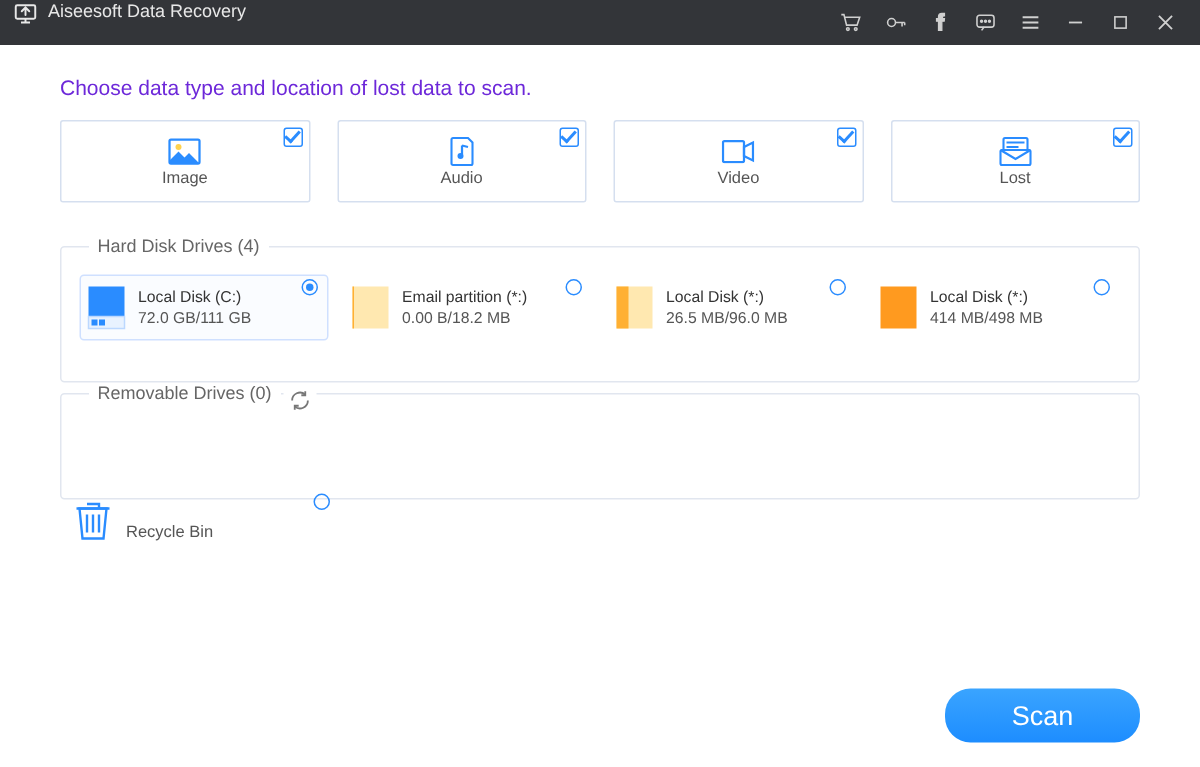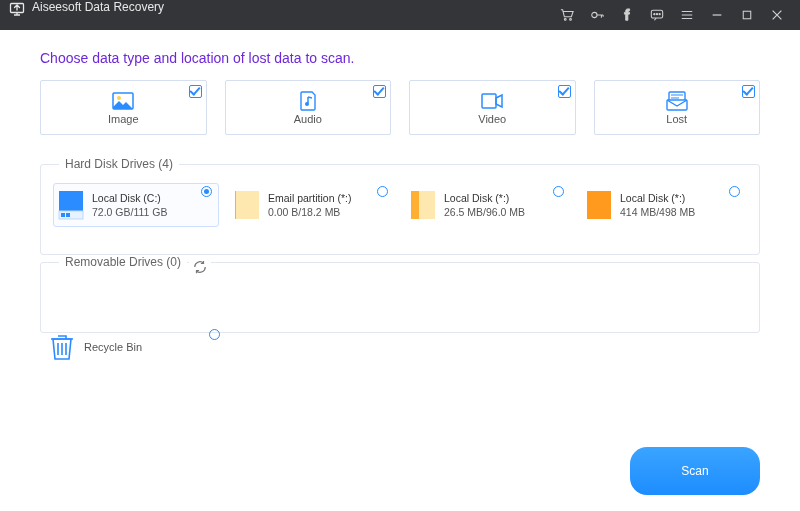--- a/index.html
+++ b/index.html
@@ -25,25 +25,25 @@
   .refresh{position:absolute;top:-9px;left:148px;background:#fff;padding:0 4px;cursor:pointer}
   .drive-row{display:flex;gap:10px}
   .drive{flex:1;position:relative;display:flex;align-items:flex-end;gap:8px;padding:6px 4px;border:1px solid transparent;border-radius:3px;cursor:pointer}
   .drive.selected{border-color:#cfe0ff;background:#fafcff}
   .drive .radio{position:absolute;top:2px;right:6px;width:11px;height:11px;border:1.5px solid #2a8cff;border-radius:50%}
   .drive.selected .radio::after{content:"";position:absolute;left:2px;top:2px;width:5px;height:5px;background:#2a8cff;border-radius:50%}
   .drive .dico{width:26px;height:30px;flex-shrink:0}
   .drive .dtext{font-size:10.5px;line-height:1.4;color:#555}
   .drive .dtext .name{color:#333}
   .removable{height:78px}
-  .recycle-row{display:flex;align-items:center;gap:10px;padding-left:10px;position:relative;width:180px}
+  .recycle-row{display:flex;align-items:flex-end;gap:10px;padding-left:10px;position:relative;width:180px}
   .recycle-row .radio{position:absolute;top:-4px;right:0;width:11px;height:11px;border:1.5px solid #2a8cff;border-radius:50%}
   .recycle-row .rico{width:24px;height:28px}
   .recycle-row .rlbl{font-size:11px;color:#555}
-  .scan-btn{position:absolute;right:40px;bottom:16px;width:130px;height:48px;border:none;border-radius:17px;background:linear-gradient(#3aa4ff,#1d8dff);color:#fff;font-size:12px;cursor:pointer}
+  .scan-btn{position:absolute;right:40px;bottom:16px;width:130px;height:36px;border:none;border-radius:17px;background:linear-gradient(#3aa4ff,#1d8dff);color:#fff;font-size:18px;cursor:pointer}
 </style>
 </head>
 <body>
 
 <div class="titlebar">
   <span class="logo">
     <svg width="16" height="16" viewBox="0 0 16 16" fill="none">
         <rect x="1.5" y="2.5" width="13" height="9" rx="1" stroke="#e8e8e8" stroke-width="1.3"></rect>
         <path d="M8 11v3M5 14h6" stroke="#e8e8e8" stroke-width="1.3"></path>
         <path d="M8 4v5M5.5 6.5L8 4l2.5 2.5" stroke="#e8e8e8" stroke-width="1.3" stroke-linecap="round"></path>

